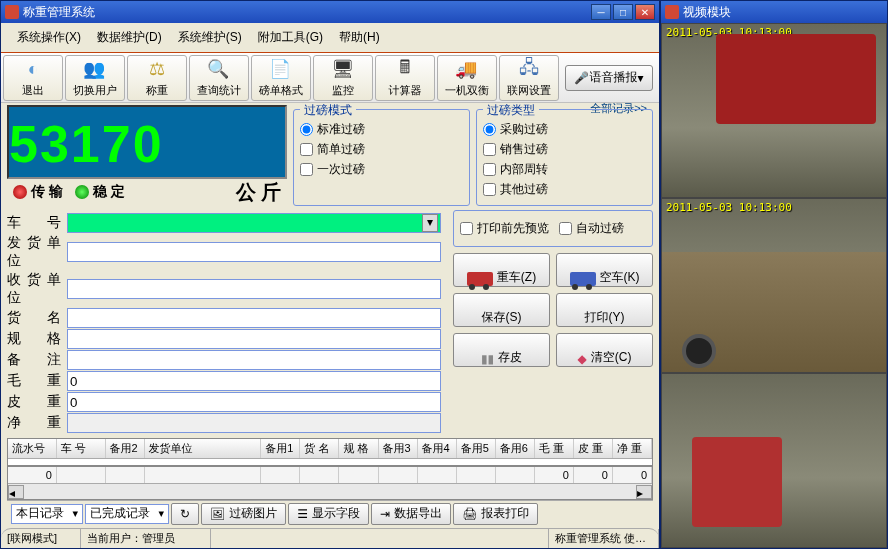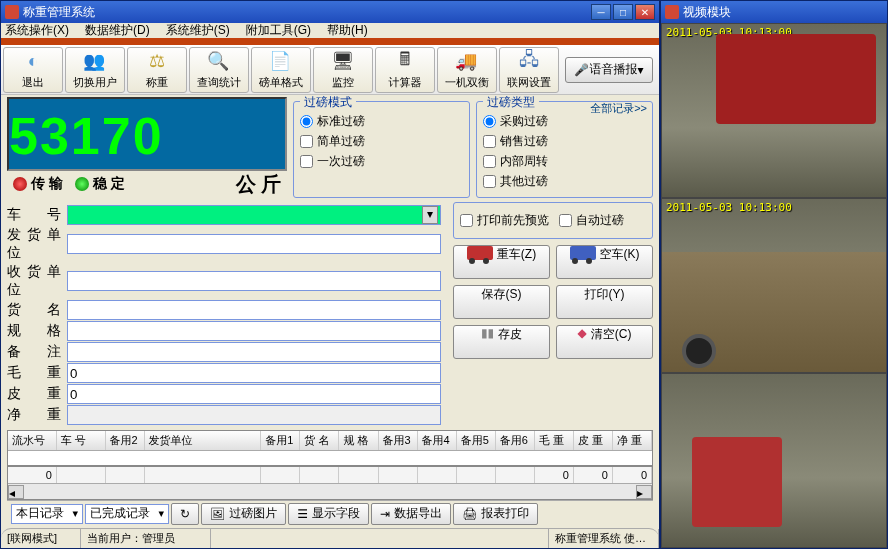--- a/index.html
+++ b/index.html
@@ -6,21 +6,21 @@
 body { font-family: "Microsoft YaHei", SimSun, sans-serif; font-size: 12px; background: #3a6ea5; width: 888px; height: 549px; overflow: hidden; }
 .desktop { display: flex; width: 100%; height: 100%; }
 .window { background: #ece9d8; border: 1px solid #0a246a; display: flex; flex-direction: column; }
 .main-window { width: 660px; height: 549px; }
 .video-window { width: 228px; height: 549px; background: #333; }
 .titlebar { background: linear-gradient(to bottom, #3a6fd8, #1e4bbb); color: white; height: 22px; display: flex; align-items: center; padding: 0 4px; font-size: 12px; }
 .titlebar .icon { width: 14px; height: 14px; background: #d14836; margin-right: 4px; border-radius: 2px; }
 .titlebar .spacer { flex: 1; }
 .titlebar .win-btn { width: 20px; height: 16px; background: linear-gradient(#6a9ae8,#316ac5); border: 1px solid #1a3d7a; color: white; font-size: 10px; display: flex; align-items: center; justify-content: center; margin-left: 2px; cursor: pointer; }
 .titlebar .win-btn.close { background: linear-gradient(#e8816a,#c53131); }
-.menubar { background: #ece9d8; height: 22px; display: flex; align-items: center; border-bottom: 7px solid #c2410c; padding: 0 4px; }
+.menubar { background: #ece9d8; height: 30px; display: flex; align-items: center; border-bottom: 1px solid #c2410c; padding: 0 16px; }
 .menubar span { margin-right: 16px; cursor: pointer; }
 .toolbar { background: linear-gradient(#fefefe,#e8e8e8); height: 50px; display: flex; align-items: center; border-bottom: 1px solid #c0c0c0; padding: 2px; }
 .tool-btn { width: 60px; height: 46px; border: 1px solid #b0b0b0; background: linear-gradient(#fefefe,#ece9d8); margin-right: 2px; display: flex; flex-direction: column; align-items: center; justify-content: center; cursor: pointer; border-radius: 3px; font-size: 11px; }
 .tool-btn .ticon { width: 24px; height: 24px; margin-bottom: 2px; display: flex; align-items: center; justify-content: center; font-size: 18px; }
 .voice-btn { width: 88px; height: 26px; border: 1px solid #888; background: linear-gradient(#fefefe,#ddd); display: flex; align-items: center; justify-content: center; cursor: pointer; border-radius: 3px; margin-left: 4px; }
 .content { flex: 1; padding: 2px 6px; display: flex; flex-direction: column; overflow: hidden; }
 .top-row { display: flex; gap: 6px; }
 .display-panel { width: 280px; }
 .lcd { background: #0369a1; color: #00ff00; font-family: "Arial Black", sans-serif; font-size: 52px; font-weight: bold; height: 74px; line-height: 74px; border: 2px inset #888; letter-spacing: 2px; }
 .status-row { display: flex; align-items: center; height: 26px; padding: 2px 6px; font-size: 14px; font-weight: bold; }
@@ -33,21 +33,21 @@
 .radio-row, .check-row { display: flex; align-items: center; margin: 3px 0; font-size: 12px; }
 .radio-row input, .check-row input { margin-right: 4px; }
 .form-area { margin-top: 6px; }
 .form-row { display: flex; align-items: center; margin: 1px 0; }
 .form-row label { width: 60px; text-align: justify; text-align-last: justify; font-size: 14px; font-family: SimSun, serif; padding-right: 6px; }
 .form-row .field { flex: 1; height: 20px; border: 1px solid #7a96df; background: white; padding: 0 2px; }
 .form-row .field.combo { background: #00f080; }
 .form-row .ro { background: #efefef; }
 .btns-col { width: 200px; display: flex; flex-direction: column; gap: 6px; margin-left: 6px; }
 .btn-row { display: flex; gap: 6px; }
-.big-btn { flex: 1; height: 34px; border: 1px solid #888; background: linear-gradient(#fefefe,#e0e0e0); border-radius: 3px; display: flex; align-items: flex-start; justify-content: center; gap: 4px; cursor: pointer; font-size: 12px; }
+.big-btn { flex: 1; height: 34px; border: 1px solid #888; background: linear-gradient(#fefefe,#e0e0e0); border-radius: 3px; display: flex; align-items: flex-end; justify-content: center; gap: 4px; cursor: pointer; font-size: 12px; }
 .truck-red { width: 26px; height: 14px; background: #c03030; border-radius: 2px; position: relative; }
 .truck-red::after { content:""; position:absolute; bottom:-4px; left:2px; width:6px; height:6px; background:#333; border-radius:50%; box-shadow: 14px 0 #333; }
 .truck-blue { width: 26px; height: 14px; background: #4060c0; border-radius: 2px; position: relative;}
 .truck-blue::after { content:""; position:absolute; bottom:-4px; left:2px; width:6px; height:6px; background:#333; border-radius:50%; box-shadow: 14px 0 #333; }
 .mid-row { display: flex; gap: 6px; }
 .table-area { flex: 1; margin-top: 4px; border: 1px solid #888; background: white; display: flex; flex-direction: column; min-height: 0; }
 .thead { display: flex; background: linear-gradient(#fefefe,#e0e0e0); border-bottom: 1px solid #aaa; }
 .th { border-right: 1px solid #ccc; padding: 2px 4px; font-size: 11px; white-space: nowrap; overflow: hidden; }
 .tbody { flex: 1; background: white; }
 .tfoot { display: flex; border-top: 2px solid #888; background: #f4f4f4; }

